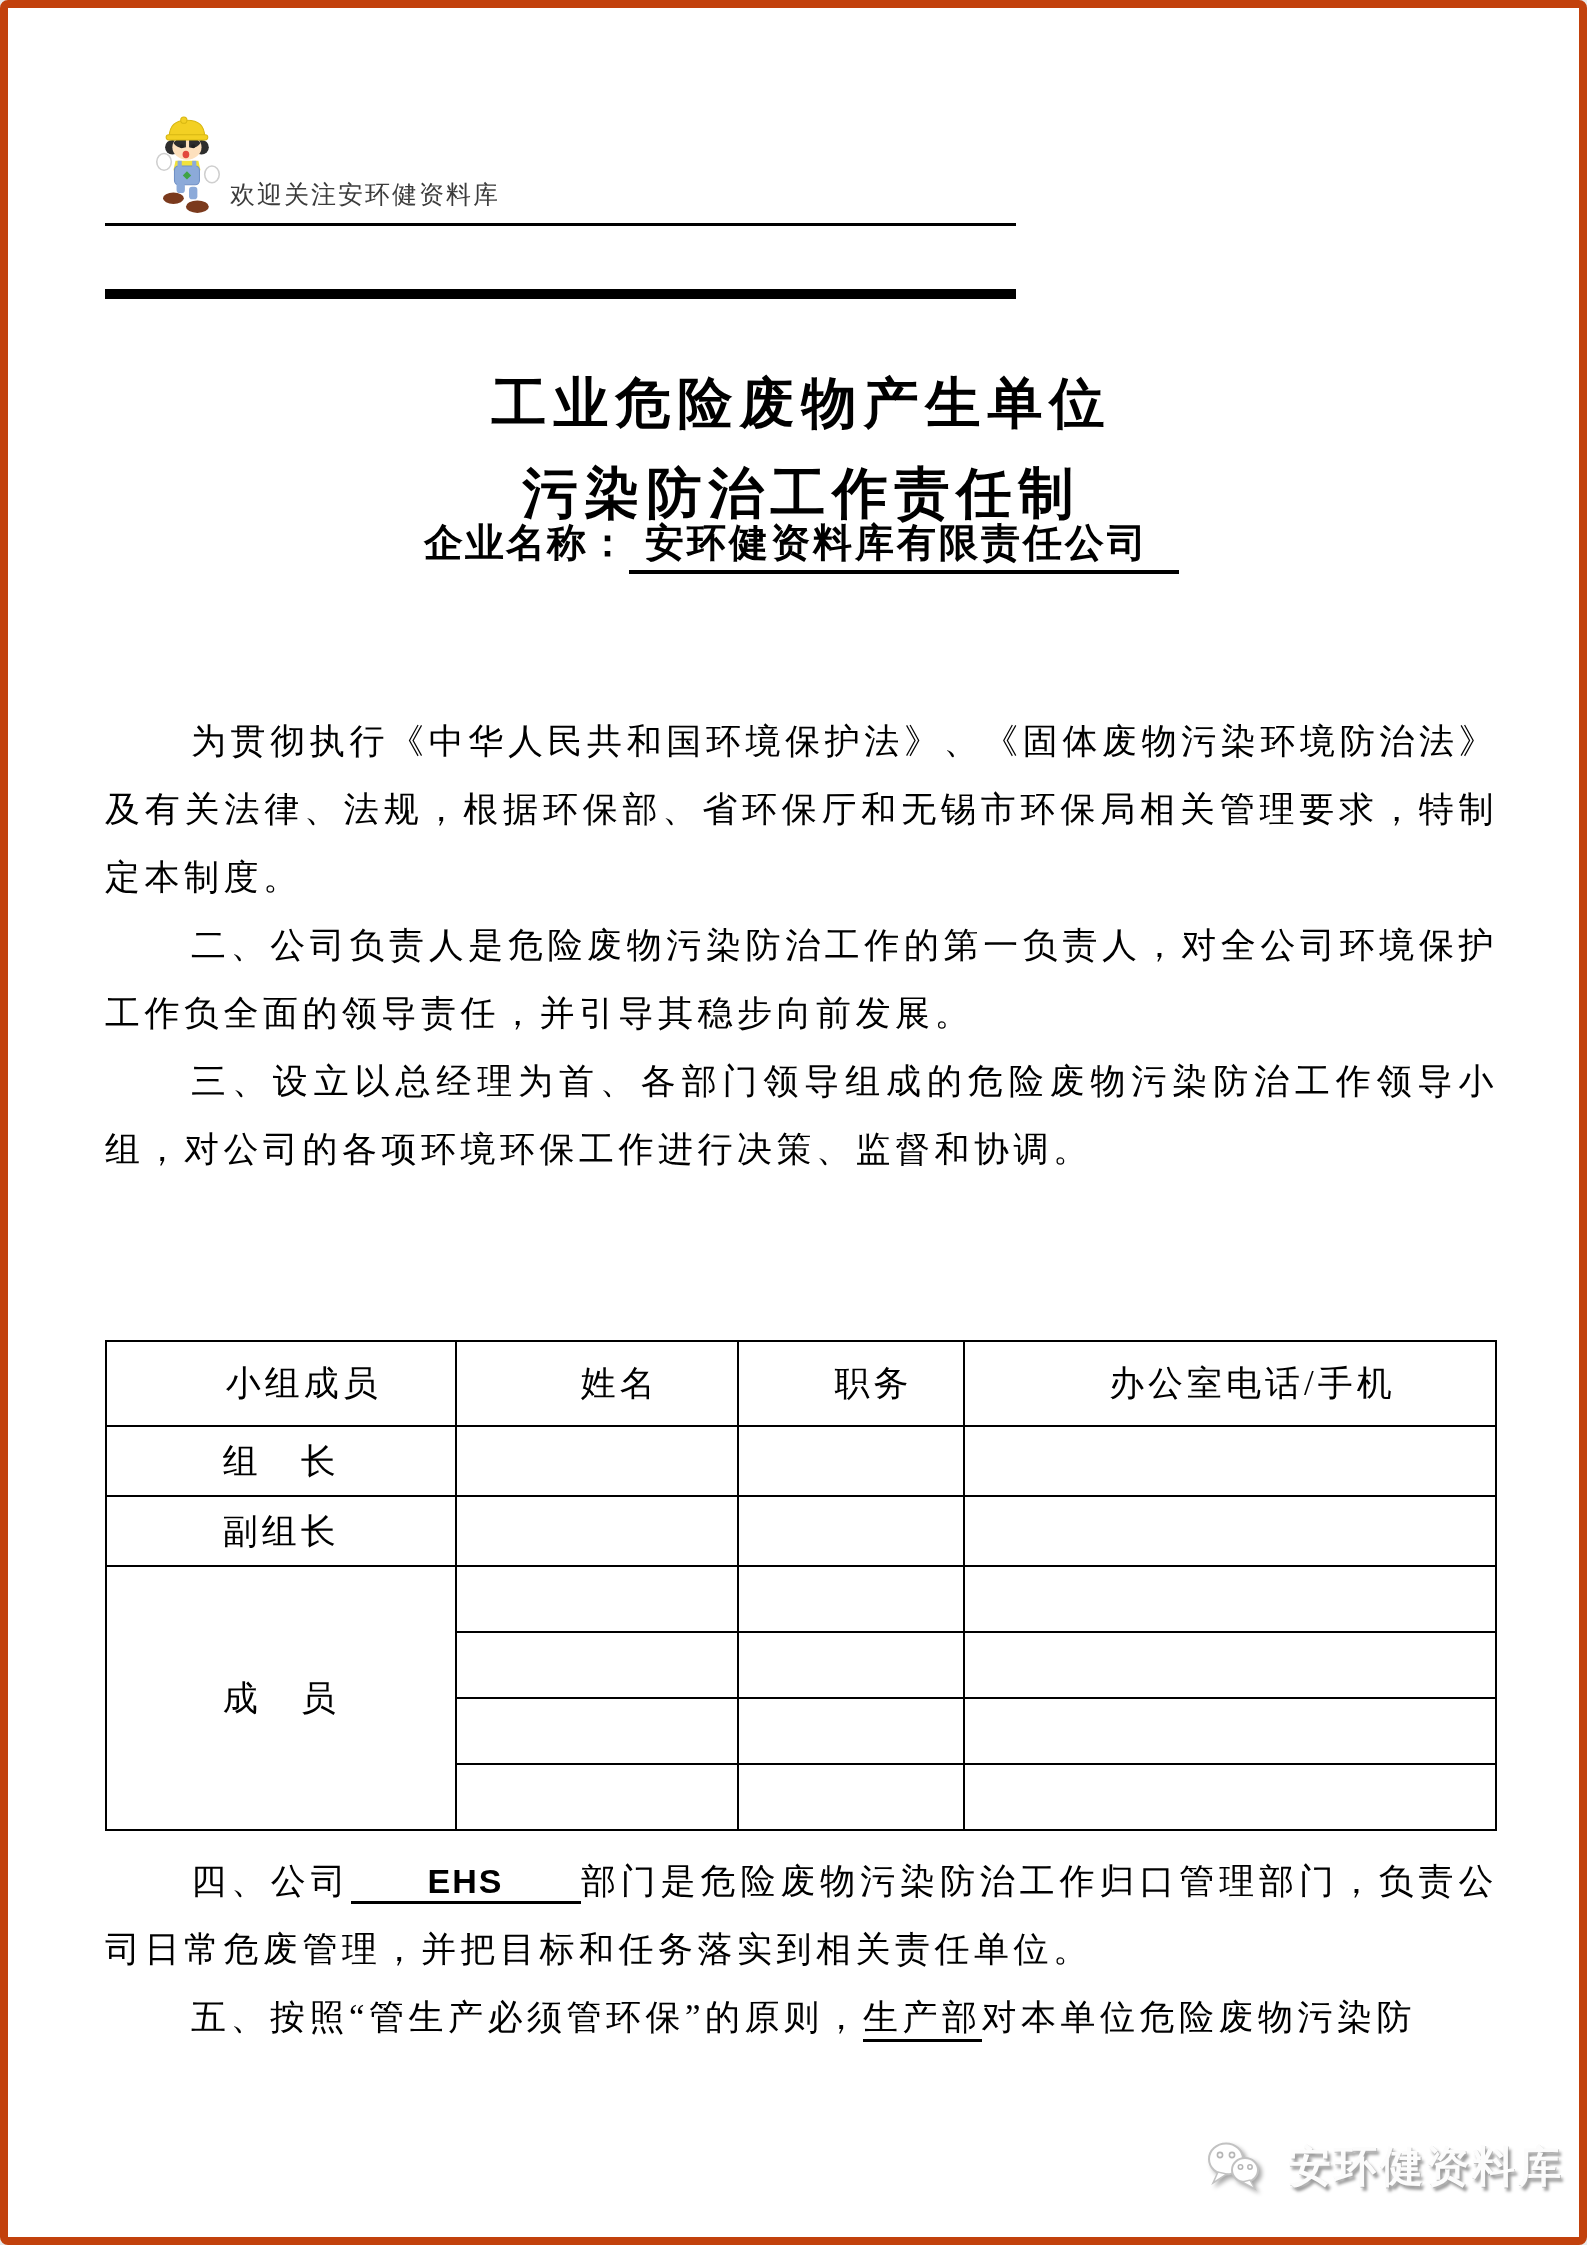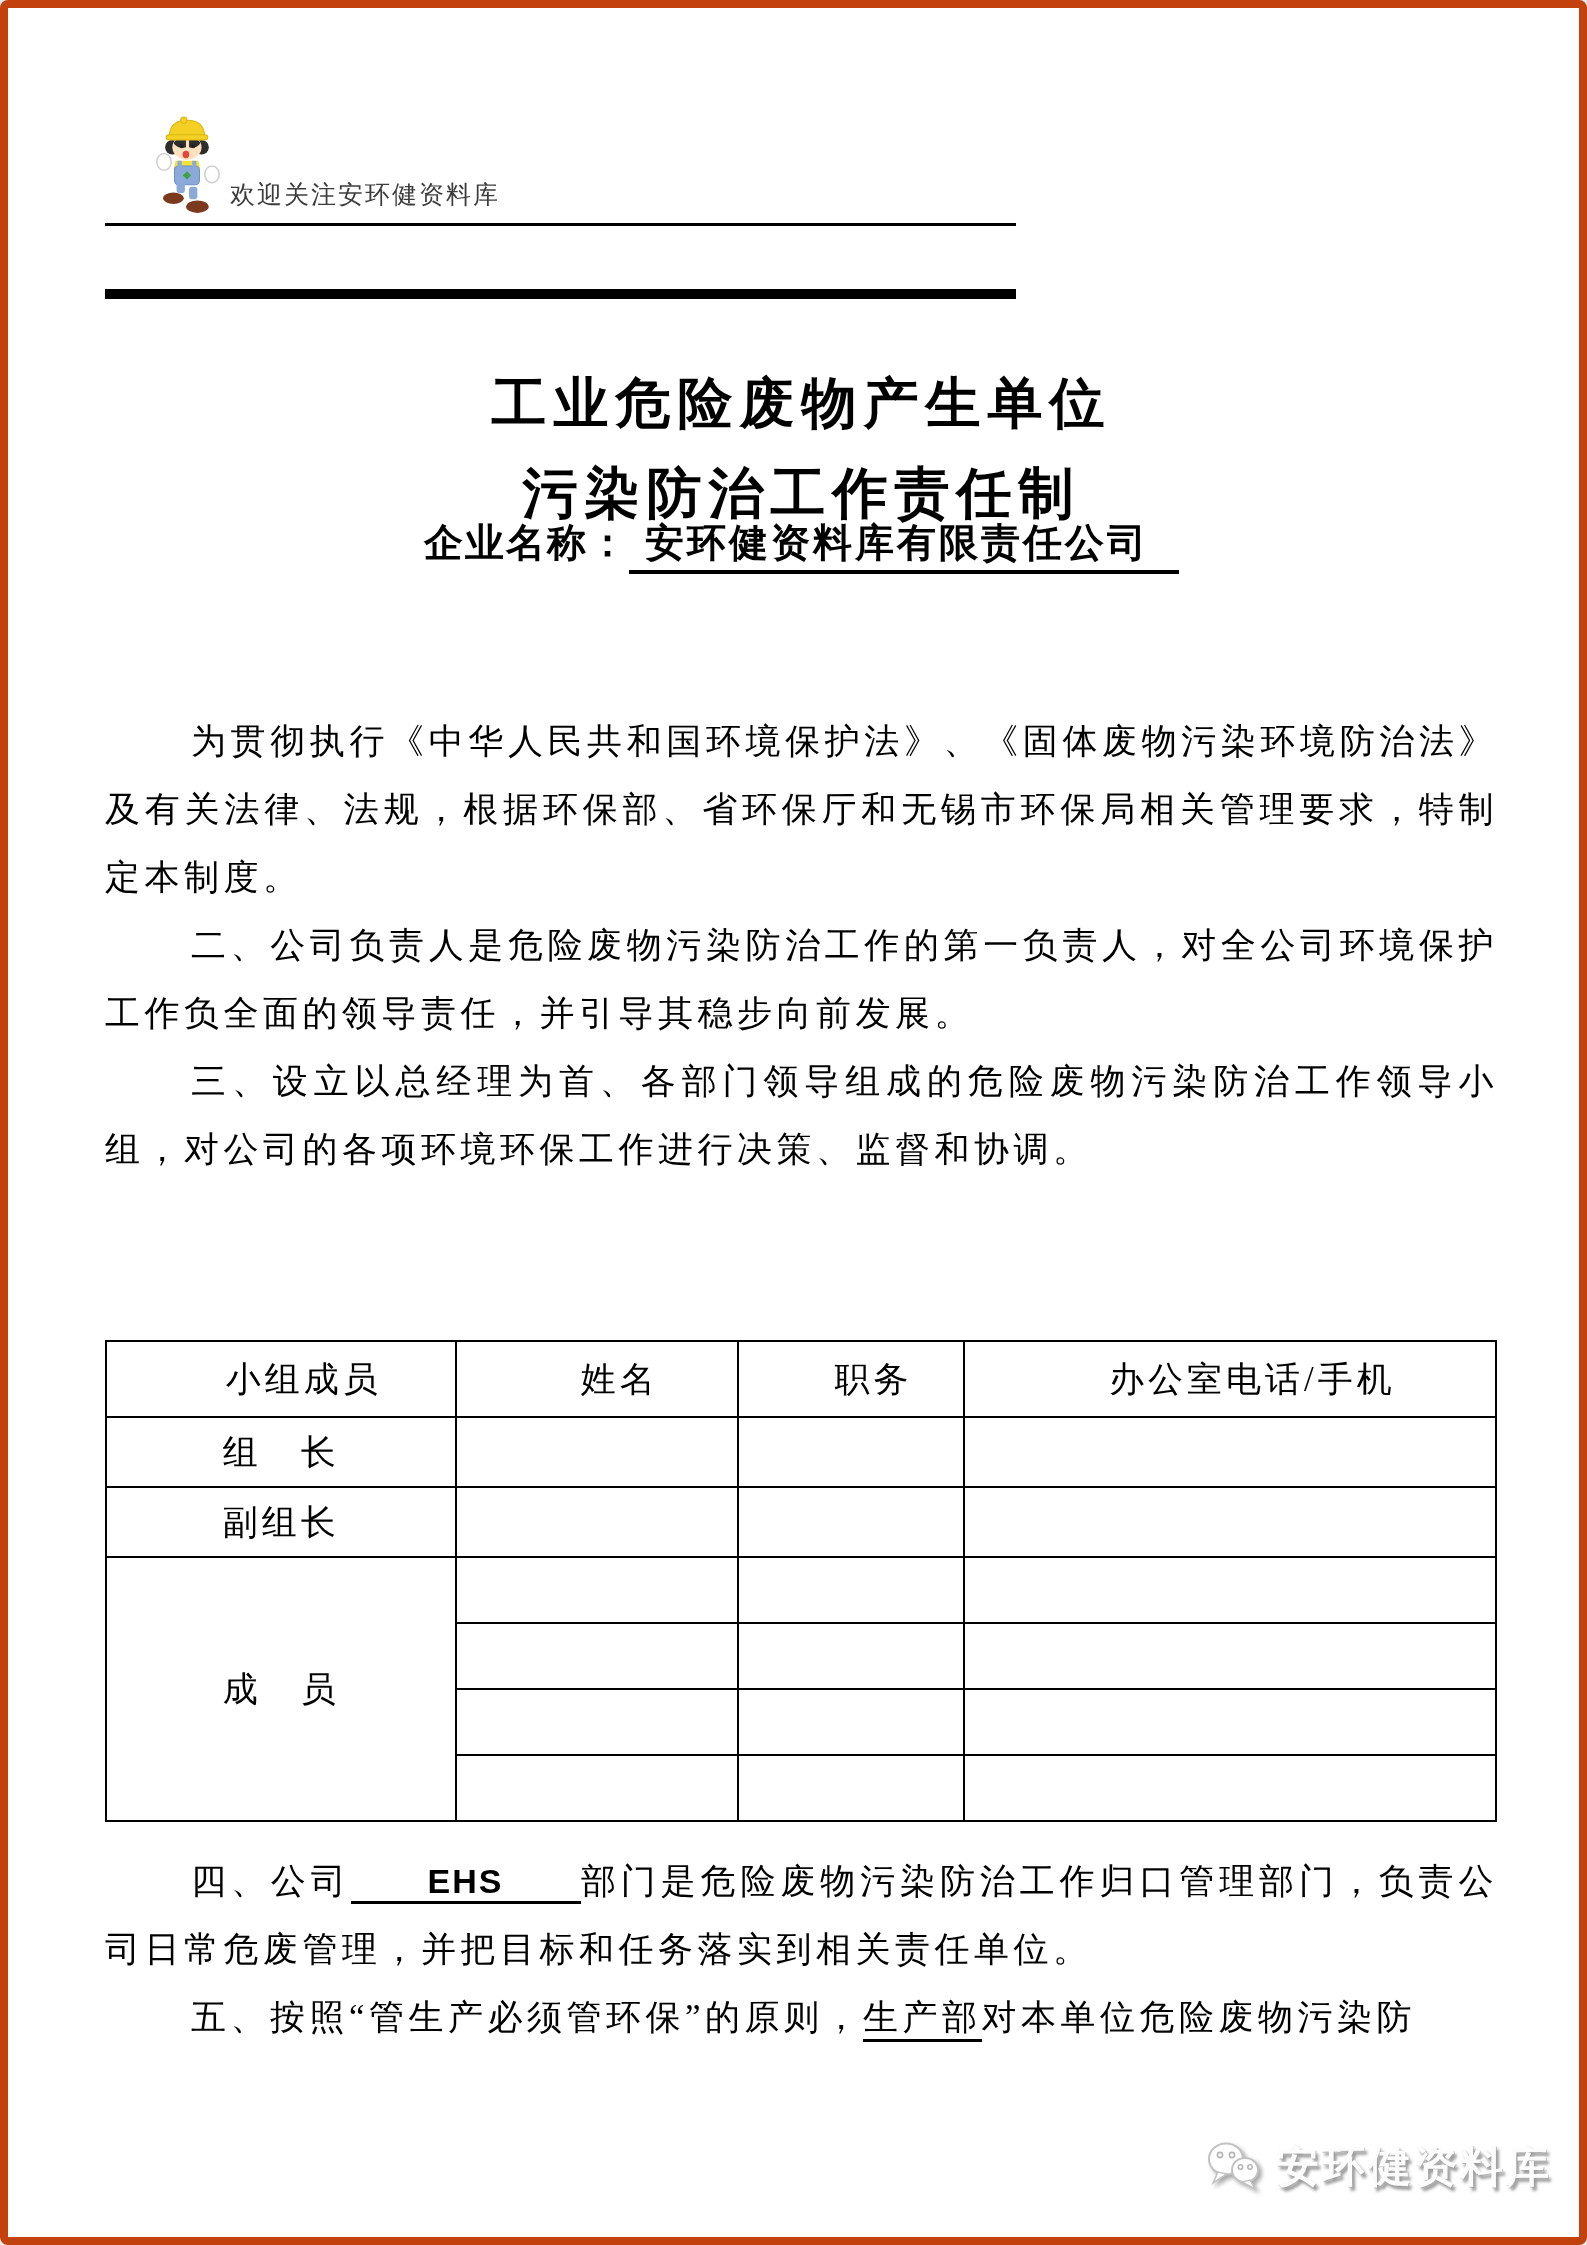--- a/index.html
+++ b/index.html
@@ -33,32 +33,32 @@
     font-size:35px; letter-spacing:4.5px; line-height:68px; text-align:justify;
     text-indent:86px; color:#000;
   }
   .table-wrap { position:absolute; left:97px; top:1332px; width:1392px; }
   table { width:100%; border-collapse:collapse; table-layout:fixed; }
   td {
     border:2px solid #000; text-align:center; vertical-align:middle;
     font-size:35px; letter-spacing:4px; color:#000;
   }
   .col1 { width:25.2%; } .col2 { width:20.3%; } .col3 { width:16.2%; } .col4 { width:38.3%; }
-  tr.h-row td { height:76px;padding-left:45px; }
+  tr.h-row td { height:85px;padding-left:45px; }
   tr.r70 td { height:70px; }
   tr.r66 td { height:66px; }
   .post-table { position:absolute; left:97px; top:1840px; width:1393px; }
   .blank-line {
     display:inline-block; width:230px; border-bottom:3px solid #000; text-align:center;
     text-indent:0; font-family:Liberation Sans, sans-serif; font-weight:bold;
     font-size:34px; letter-spacing:2px; line-height:1.15; vertical-align:baseline;
   }
   .u-name { border-bottom:3px solid #000; padding-bottom:2px; }
   .footer {
-    position:absolute; left:1196px; top:2128px; display:flex; align-items:center; gap:12px;
+    position:absolute; left:1196px; top:2128px; display:flex; align-items:center; gap:24px;
   }
   .wechat-icon { width:60px; height:62px; filter:drop-shadow(3px 3px 2px #a8a8a8); }
   .footer-brand {
     font-family:"Liberation Sans", sans-serif; font-size:43px; font-weight:bold;
     color:#fcfcfc; letter-spacing:3px; text-shadow:3px 4px 3px #9c9c9c, 1px 1px 0 #c9c9c9;
   }
 </style>
 </head>
 <body>
 

